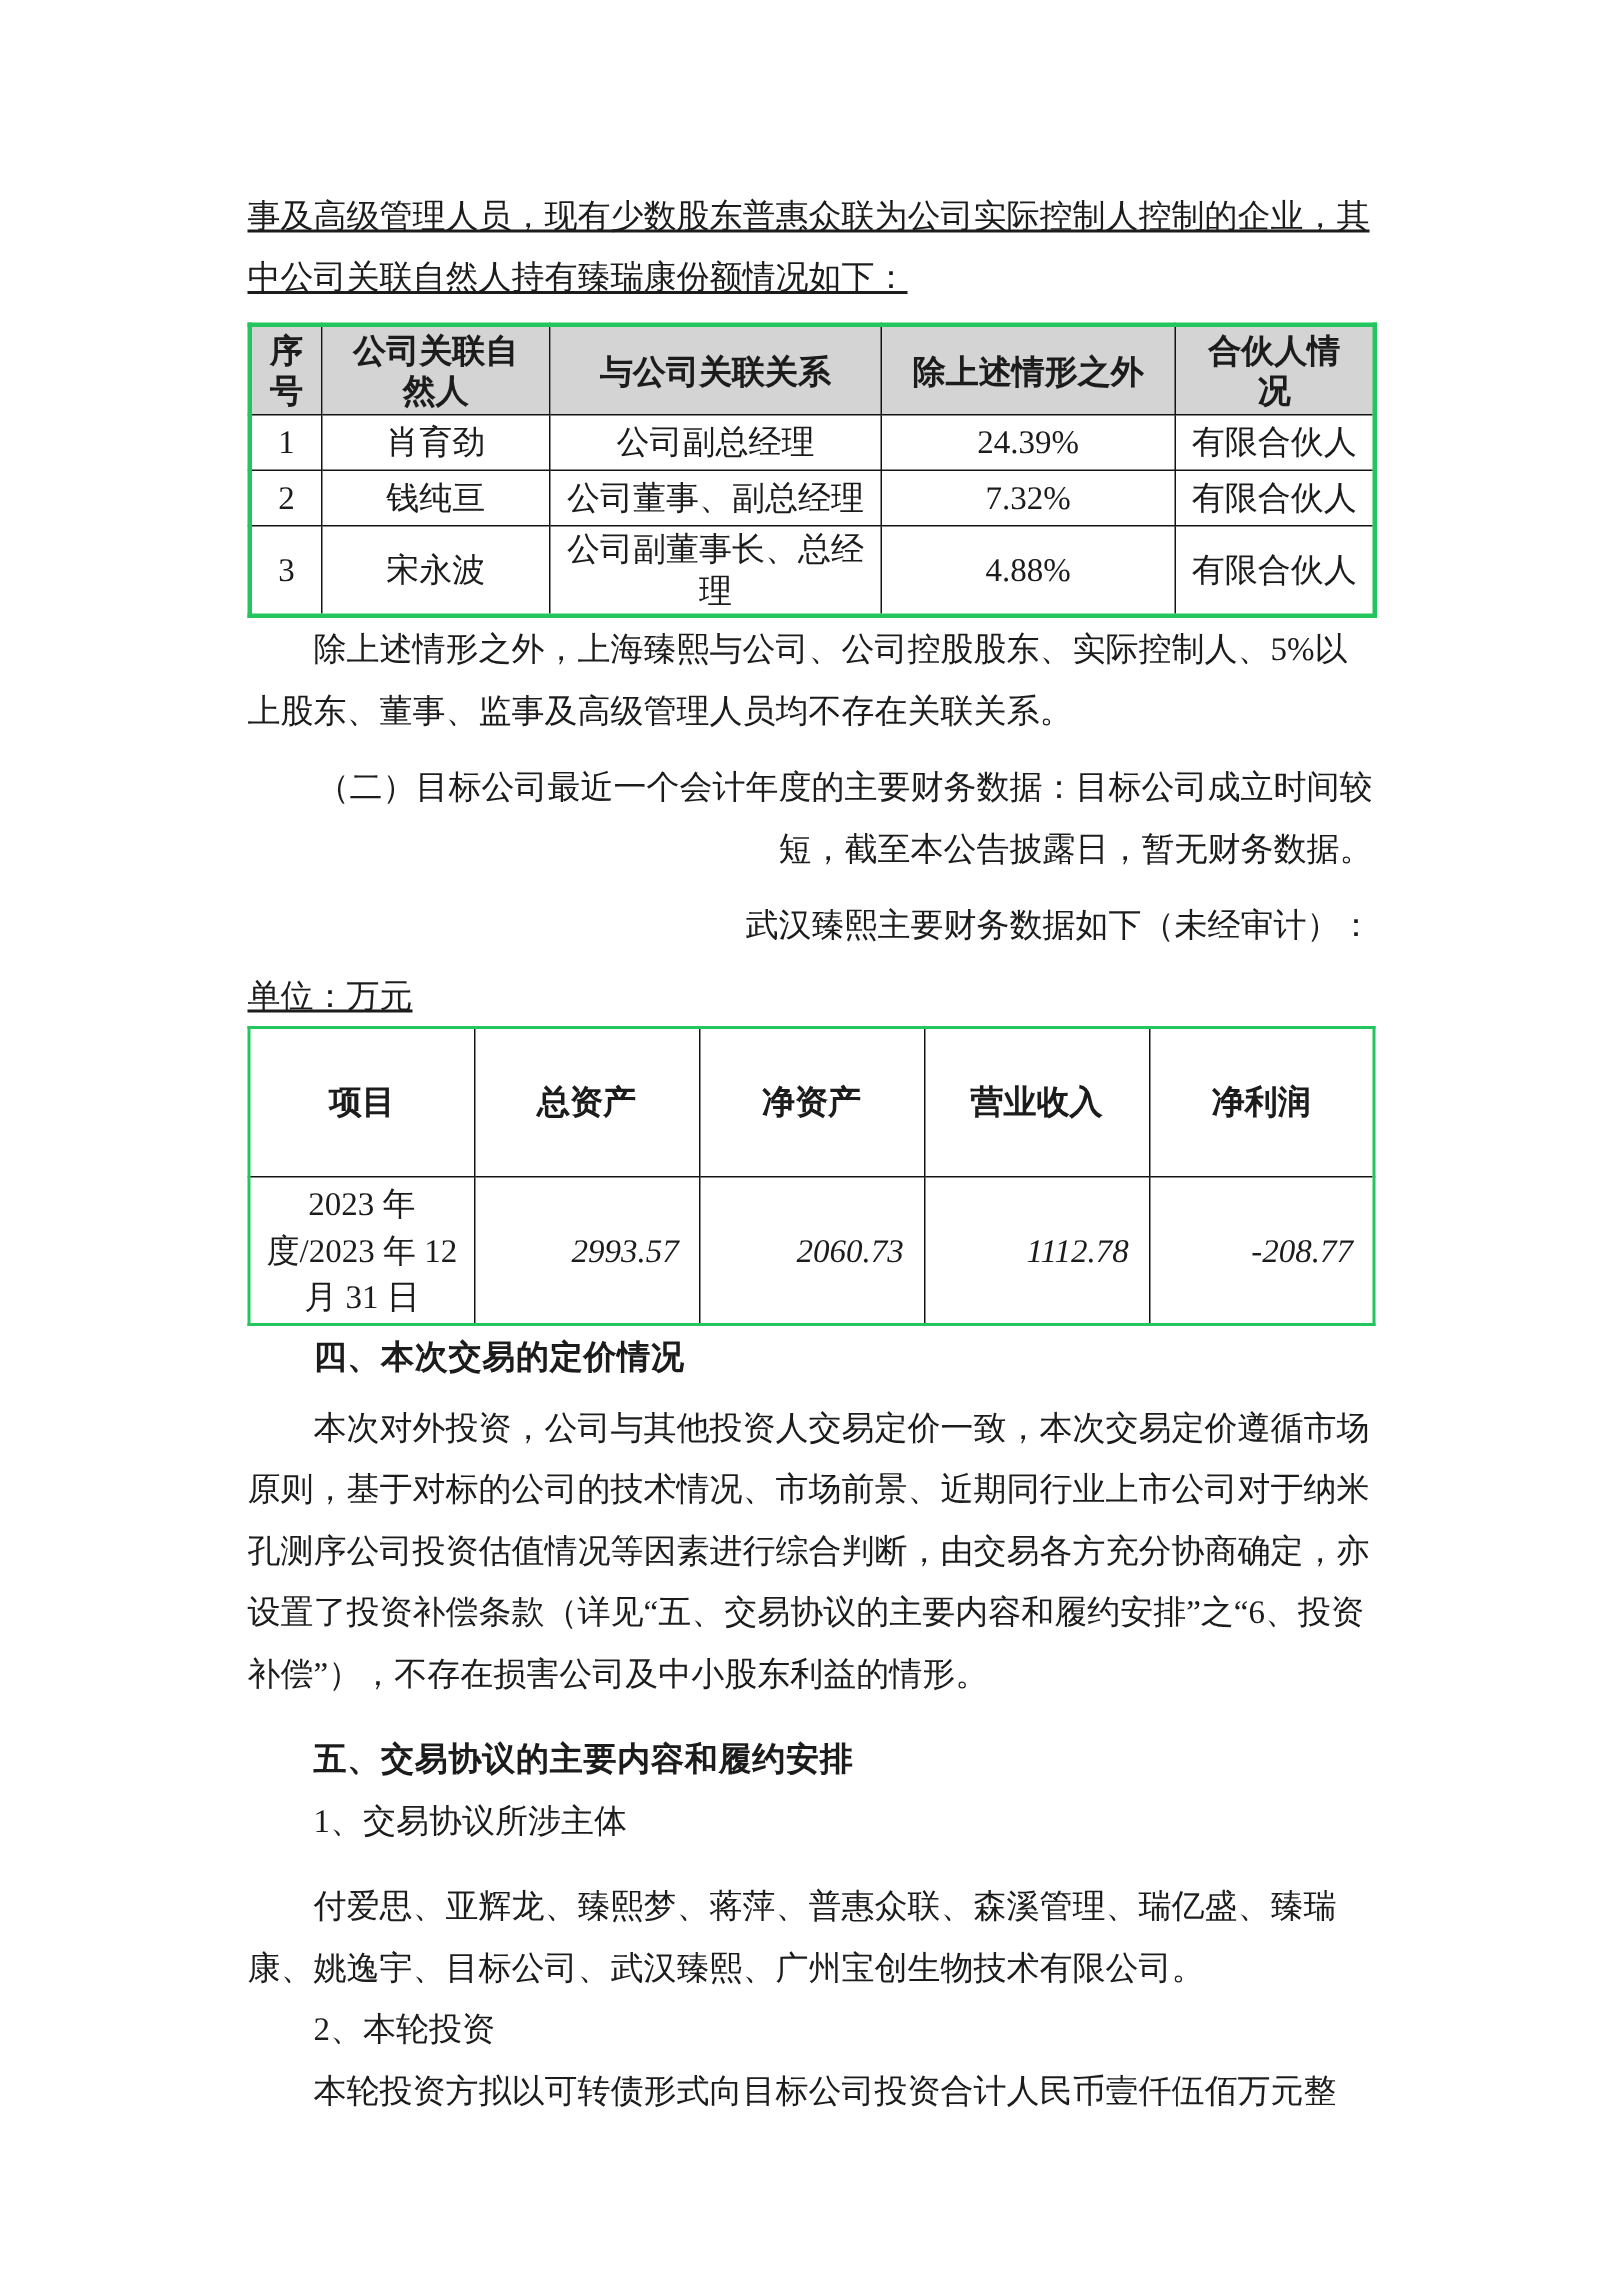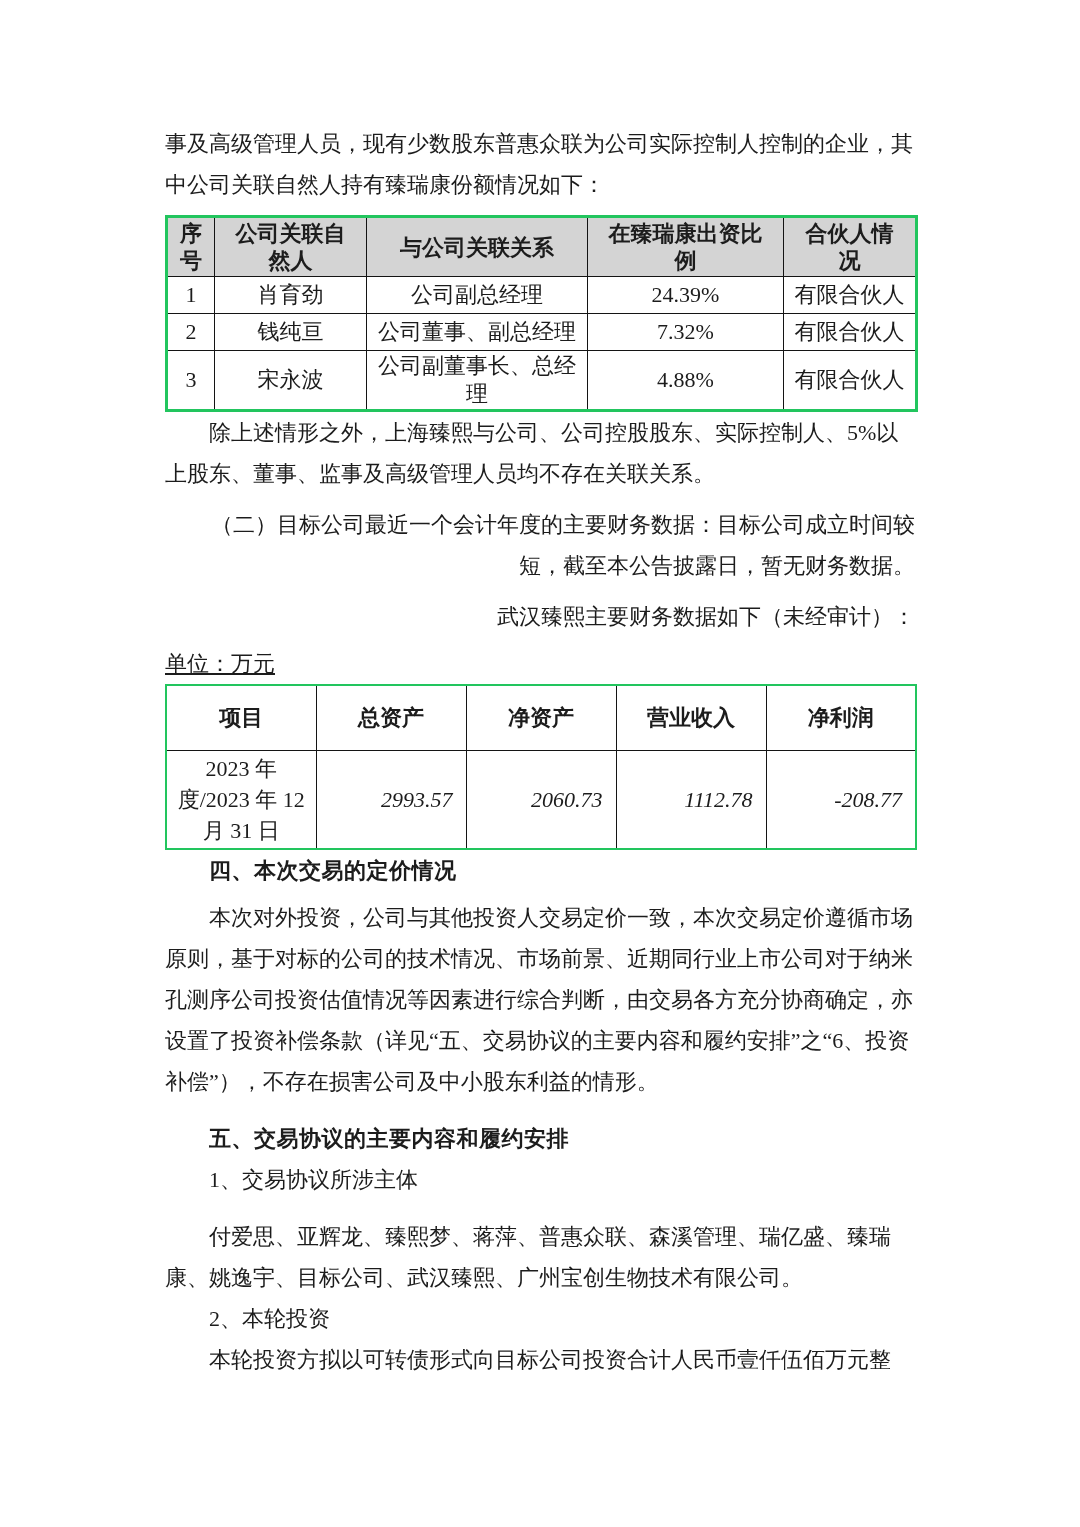--- a/index.html
+++ b/index.html
@@ -73,38 +73,38 @@
     line-height: 28px;
     padding: 1px 3px;
   }
 
   
   .tbl2 { border-width: 2px; }
   .tbl2 th {
     font-weight: bold;
     height: 62px;
     line-height: 28px;
-    padding: 1px 4px;
+    padding: 18px 4px;
   }
   .tbl2 td {
     height: 95px;
     line-height: 31px;
     padding: 1px 4px;
   }
   .tbl2 td.num {
     text-align: right;
     padding-right: 13px;
     font-style: italic;
   }
 
   .mt10 { margin-top: 10px; text-align: right; }
   .mt16 { margin-top: 16px; }
   .mt4  { margin-top: 16px; }
   .mb6  { margin-bottom: 6px; }
-  .mb10 { margin-bottom: 2px; }
+  .mb10 { margin-bottom: 2px; text-decoration: underline; }
 </style>
 </head>
 <body>
 
 <div class="page">
   <div class="content">
 
     <p class="mb10">事及高级管理人员，现有少数股东普惠众联为公司实际控制人控制的企业，其中公司关联自然人持有臻瑞康份额情况如下：</p>
 
     <table class="tbl tbl1">
@@ -113,21 +113,21 @@
           <col style="width:152px">
           <col style="width:221px">
           <col style="width:196px">
           <col style="width:133px">
       </colgroup>
       <tbody>
           <tr>
         <th class="col-no">序号</th>
         <th>公司关联自然人</th>
         <th>与公司关联关系</th>
-        <th class="col-ratio">在臻瑞康出资比例</th>
+        <th class="col-ratio">除上述情形之外</th>
         <th>合伙人情况</th>
       </tr>
       <tr>
         <td>1</td>
         <td>肖育劲</td>
         <td>公司副总经理</td>
         <td>24.39%</td>
         <td>有限合伙人</td>
       </tr>
       <tr>

